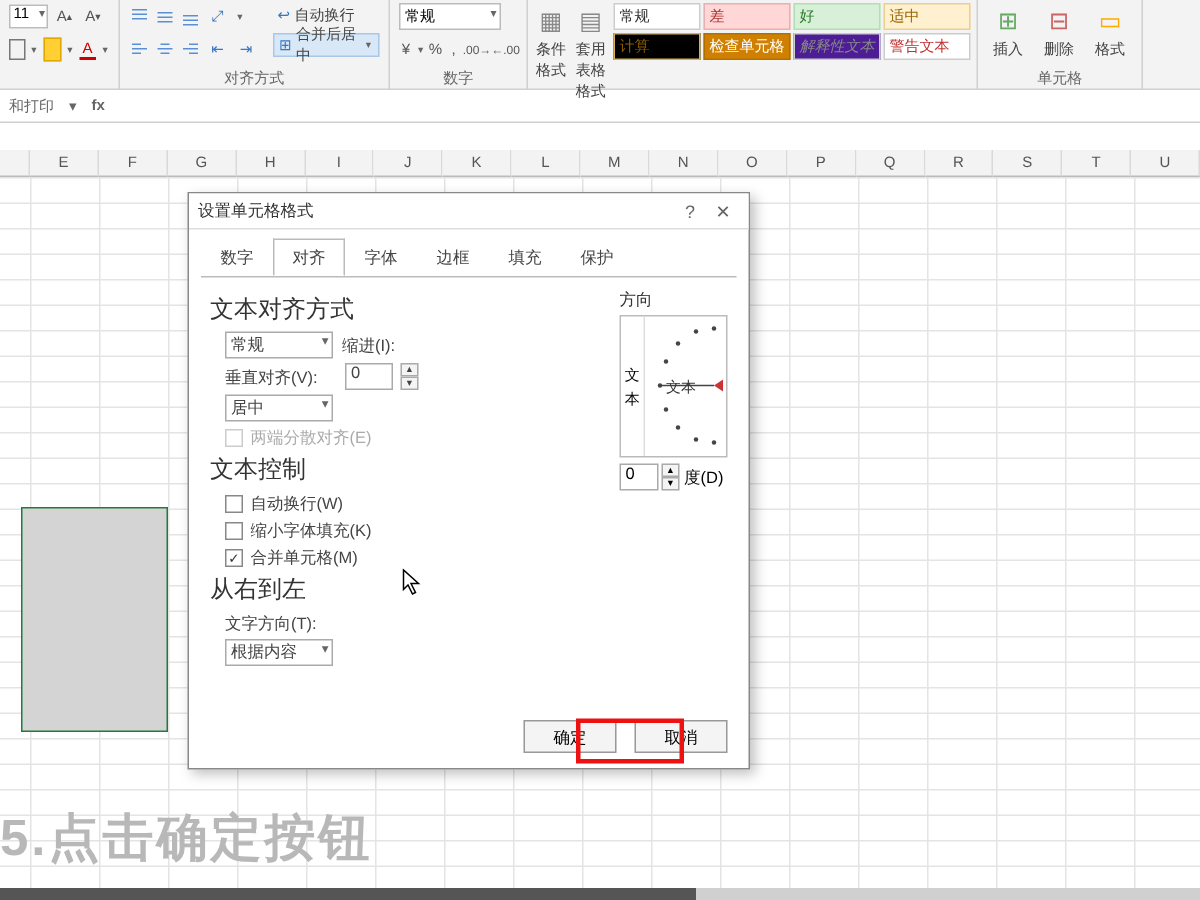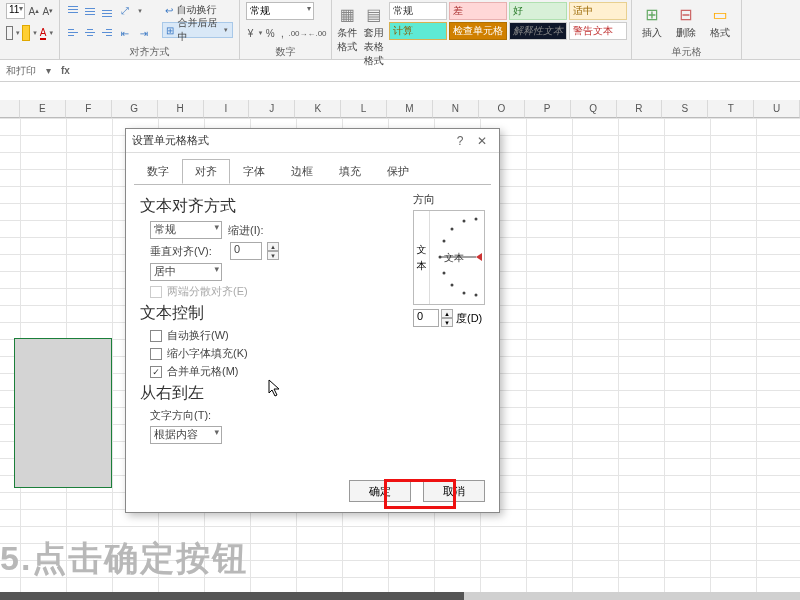--- a/index.html
+++ b/index.html
@@ -82,21 +82,21 @@
   
   .caption { position:absolute; left:0; right:0; bottom:18px; text-align:left; font-size:34px; font-weight:bold; color:#b8b8b8; letter-spacing:2px; pointer-events:none; }
   .progress-bar { position:absolute; left:0; right:0; bottom:0; height:8px; background:#d0d0d0; }
   .progress-fill { height:8px; background:#555; }
 </style>
 </head>
 <body>
 
 <div class="ribbon">
 
-  <div class="ribbon-group" style="width:60px">
+  <div class="ribbon-group" style="width:80px">
     <div class="ribbon-row">
       <div class="font-size-sel">11</div>
       <span class="rbtn">A<sup style="font-size:7px">▴</sup></span>
       <span class="rbtn">A<sup style="font-size:7px">▾</sup></span>
     </div>
     <div class="ribbon-row" style="margin-top:4px">
       <span class="rbtn border"></span>
         <span class="dd">▾</span>
       <span class="rbtn fill"></span>
         <span class="dd">▾</span>
@@ -184,23 +184,23 @@
       <div class="big-btn">
           <div class="ic">▤</div>
           <div class="lb" style="white-space:pre-line">套用
 表格格式</div>
         </div>
       <div class="style-gallery" style="grid-template-columns:repeat(4,58px)">
           <div class="style-cell" style="background: rgb(255, 255, 255); color: rgb(51, 51, 51); border-color: rgb(204, 204, 204);">常规</div>
           <div class="style-cell" style="background: rgb(255, 215, 215); color: rgb(170, 51, 51); border-color: rgb(232, 176, 176);">差</div>
           <div class="style-cell" style="background: rgb(216, 240, 216); color: rgb(42, 122, 42); border-color: rgb(176, 224, 176);">好</div>
           <div class="style-cell" style="background: rgb(255, 240, 208); color: rgb(153, 102, 0); border-color: rgb(232, 208, 144);">适中</div>
-          <div class="style-cell" style="background: #5eead4; color: rgb(138, 90, 0); border-color: rgb(216, 176, 80);">计算</div>
+          <div class="style-cell" style="background: #000000; color: rgb(138, 90, 0); border-color: rgb(216, 176, 80);">计算</div>
           <div class="style-cell" style="background: rgb(208, 128, 0); color: rgb(255, 255, 255); border-color: rgb(176, 112, 0);">检查单元格</div>
-          <div class="style-cell" style="background: #0f172a; color: rgb(136, 136, 136); border-color: rgb(204, 204, 204); font-style: italic;">解释性文本</div>
+          <div class="style-cell" style="background: #4c1d95; color: rgb(136, 136, 136); border-color: rgb(204, 204, 204); font-style: italic;">解释性文本</div>
           <div class="style-cell" style="background: rgb(255, 255, 255); color: rgb(192, 48, 48); border-color: rgb(204, 204, 204);">警告文本</div>
         </div>
     </div>
   </div>
 
   <div class="ribbon-group" style="width:110px">
     <div style="display:flex; gap:6px;">
       <div class="big-btn">
           <div class="ic" style="color:#6a6">⊞</div>
           <div class="lb">插入</div>

